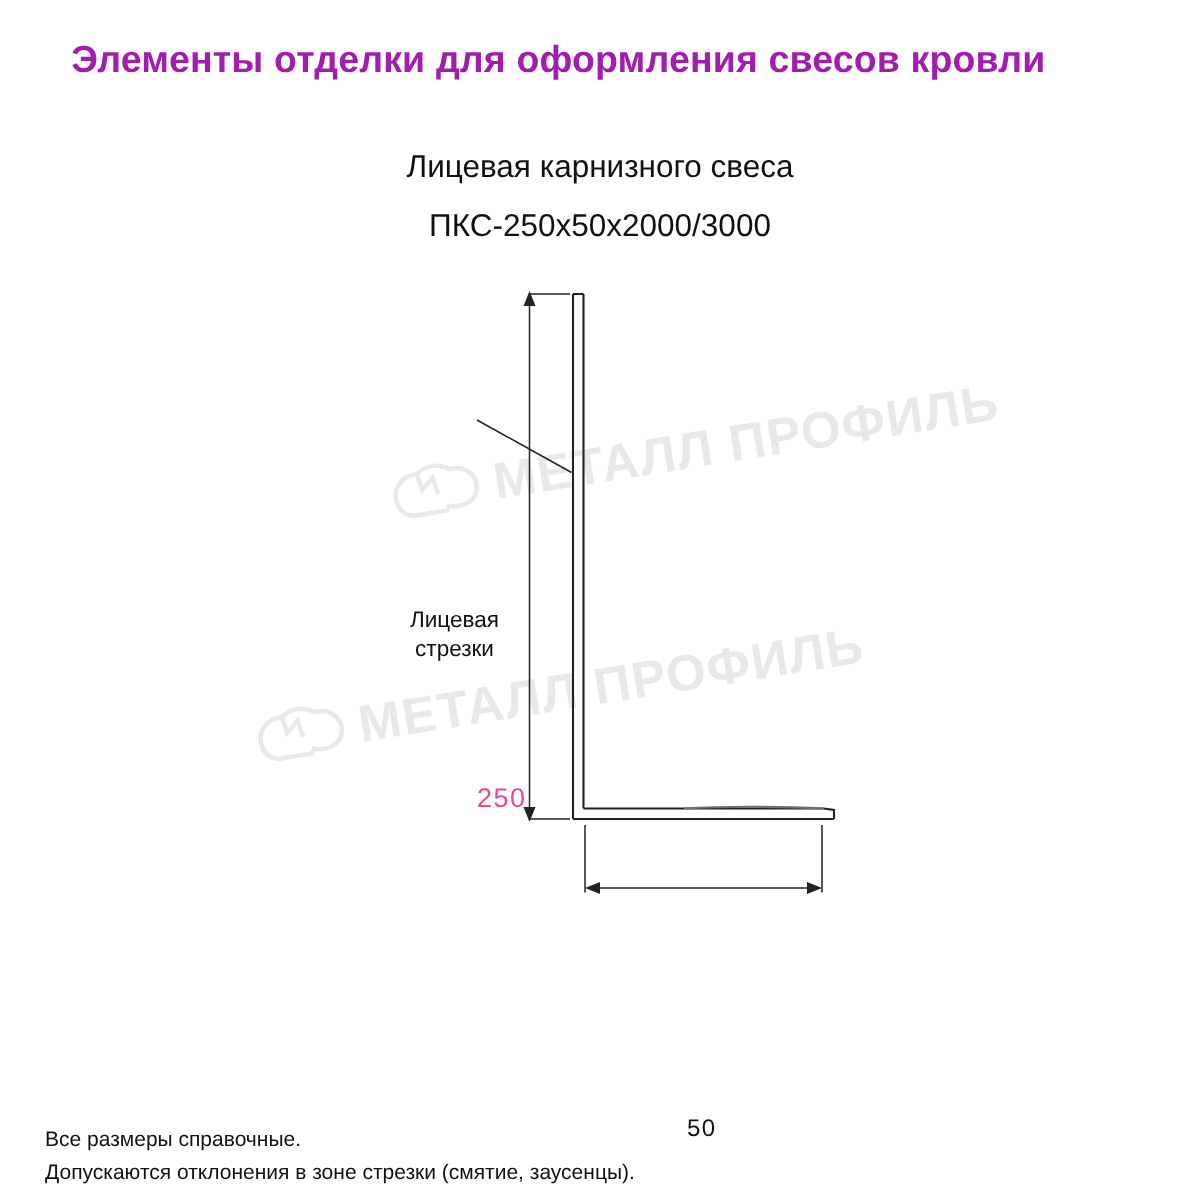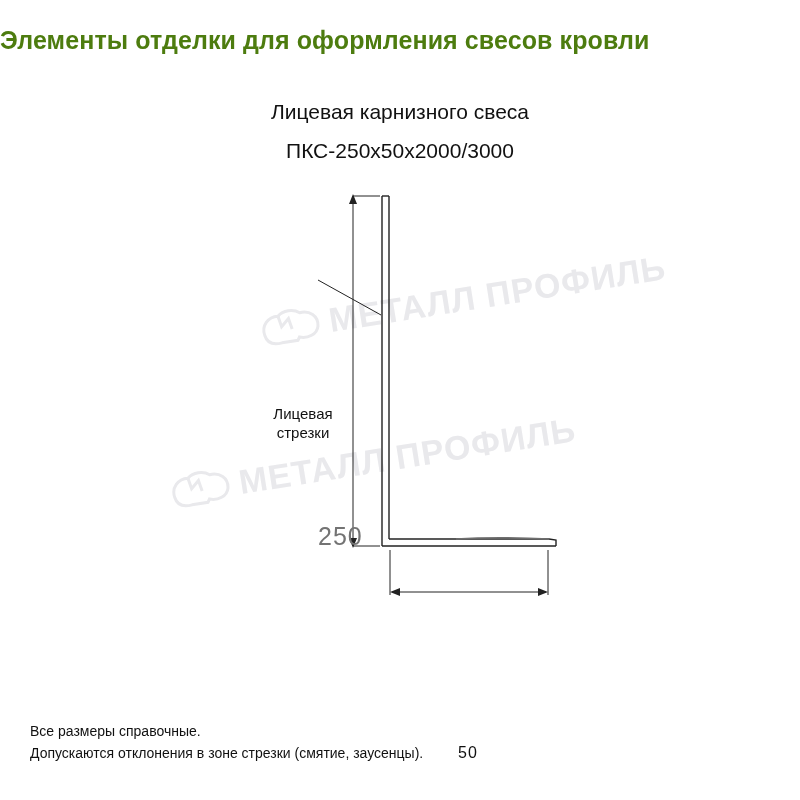--- a/index.html
+++ b/index.html
@@ -17,25 +17,25 @@
   }
   .page {
     position: absolute;
     inset: 0;
   }
   .title {
     position: absolute;
     top: 26px;
     left: 0;
     width: 697px;
-    text-align: left;
+    text-align: right;
     font-size: 25px;
     font-weight: bold;
     letter-spacing: 0.1px;
-    color: #4d7c0f;
+    color: #a21caf;
   }
   .subtitle {
     position: absolute;
     top: 100px;
     left: 0;
     width: 800px;
     text-align: center;
     font-size: 21px;
     color: #111;
   }
@@ -62,22 +62,22 @@
     width: 110px;
     text-align: center;
     font-size: 15px;
     line-height: 19px;
     color: #111;
   }
   .dim-250 {
     position: absolute;
     left: 318px;
     top: 352px;
-    font-size: 25px;
-    color: #737373;
+    font-size: 18px;
+    color: #ec4899;
     letter-spacing: 1px;
   }
   .dim-50 {
     position: absolute;
     left: 458px;
     top: 574px;
     font-size: 16px;
     color: #111;
     letter-spacing: 1px;
     text-align: center;
@@ -102,21 +102,21 @@
     transform: rotate(-9deg);
   }
   .wm-mark {
     display: inline-block;
     vertical-align: middle;
     margin-right: 8px;
   }
   .footer {
     position: absolute;
     left: 30px;
-    bottom: 36px;
+    bottom: 8px;
     font-size: 14px;
     line-height: 22px;
     color: #111;
   }
   .footer div { white-space: nowrap; }
 </style>
 </head>
 <body>
 
 <div class="page">

